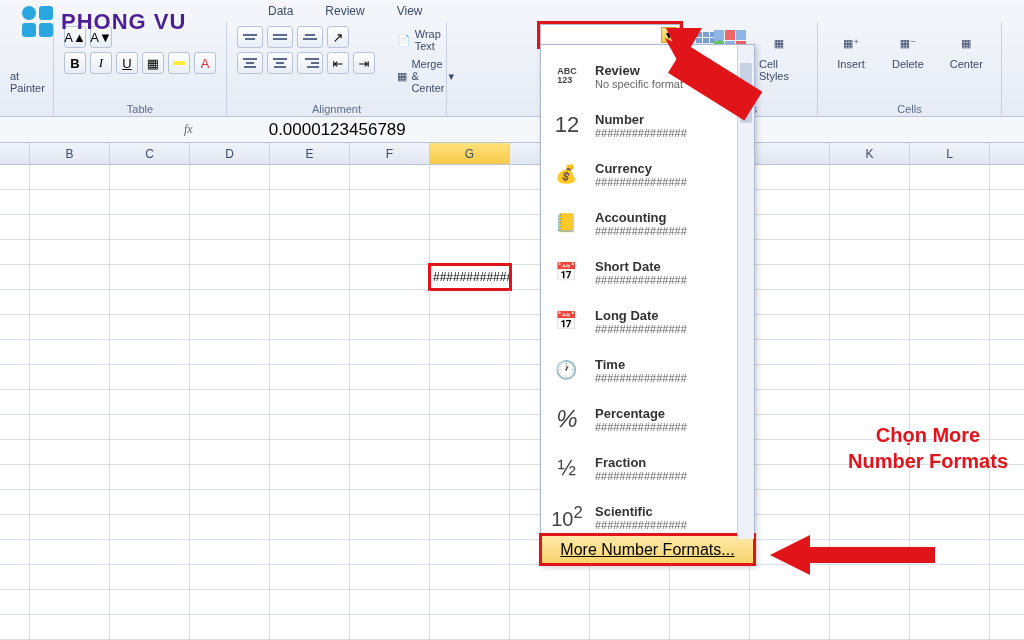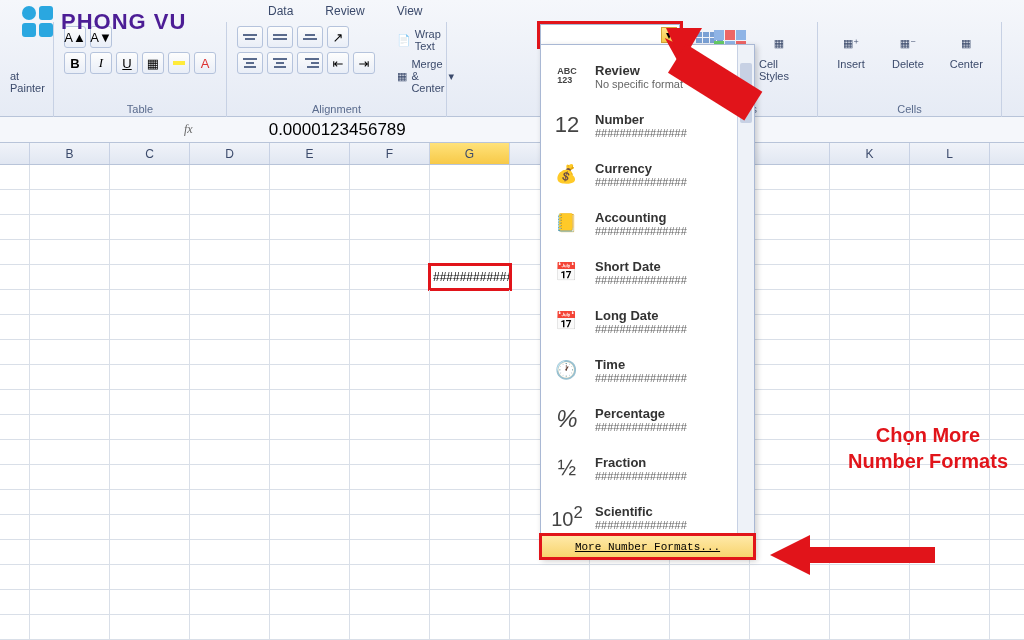--- a/index.html
+++ b/index.html
@@ -61,21 +61,21 @@
 .red-box { outline:3px solid #e1141a; outline-offset:-1px; }
 
 
 .nf-combobox { position:absolute; top:24px; left:540px; width:140px; height:22px; background:#fff; border:1px solid #a9b8d4; outline:3px solid #e1141a; }
 .nf-drop-arrow { position:absolute; right:2px; top:2px; width:16px; height:16px; background:linear-gradient(#ffe58a,#f7c948); border:1px solid #d4a637; display:flex; align-items:center; justify-content:center; }
 .nf-dropdown { position:absolute; top:44px; left:540px; width:215px; background:#fff; border:1px solid #a9b8d4; box-shadow:2px 2px 6px rgba(0,0,0,.2); z-index:5; }
 .nf-item { display:flex; align-items:center; gap:10px; padding:4px 8px; cursor:pointer;margin-top:13px; }
 .nf-icon { width:36px; height:28px; display:flex; align-items:center; justify-content:center; font-family:serif; font-size:18px; color:#444; }
 .nf-text .t { font-weight:bold; font-size:13px; color:#333; }
 .nf-text .s { font-size:11px; color:#666; }
-.nf-more { background:linear-gradient(#ffe9a8,#f7d36b); text-align:center; padding:5px; font-size:11px; border-top:1px solid #d4a637; text-decoration:underline; outline:3px solid #e1141a; outline-offset:-1px;font-family:Liberation Mono, monospace; }
+.nf-more { background:linear-gradient(#ffe9a8,#f7d36b); text-align:center; padding:5px; font-size:16px; border-top:1px solid #d4a637; text-decoration:underline; outline:3px solid #e1141a; outline-offset:-1px; }
 .nf-scroll { position:absolute; right:0; top:0; bottom:25px; width:17px; background:#eef2f8; border-left:1px solid #c7d1e4; }
 .nf-scroll .thumb { background:#c7d1e4; height:60px; margin:18px 2px; border-radius:2px; }
 
 
 .arrow-red { position:absolute; z-index:10; }
 .annotation-text { position:absolute; color:#e1141a; font-weight:bold; font-size:20px; text-align:center; z-index:10; line-height:1.3; }
 
 .mini-ico { width:30px; height:26px; display:flex; align-items:center; justify-content:center; }
 .table-ico { display:grid; grid-template-columns:repeat(4,6px); grid-template-rows:repeat(4,5px); gap:1px; }
 .table-ico span { background:#7aa0d4; }

